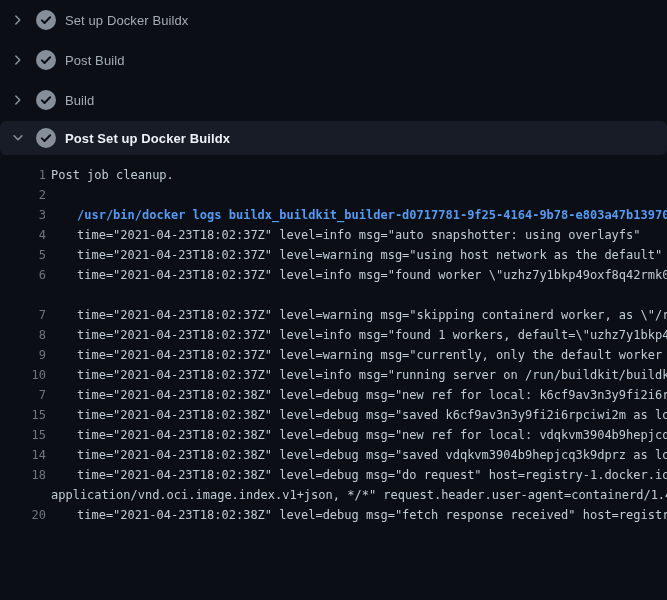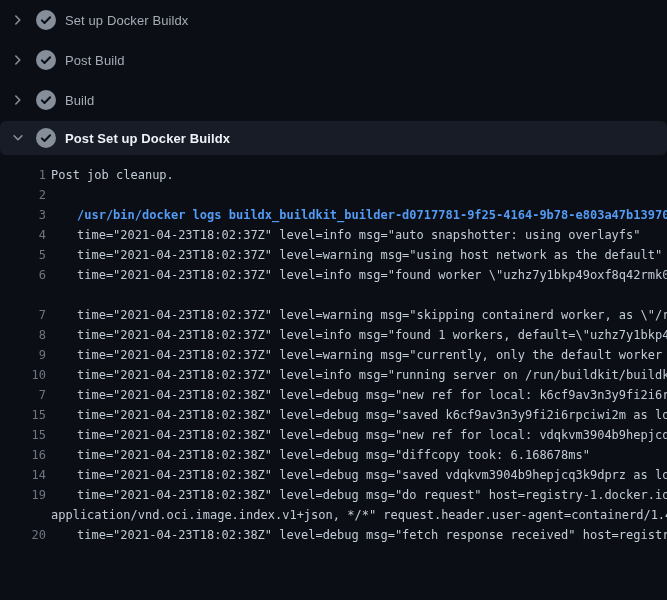--- a/index.html
+++ b/index.html
@@ -120,19 +120,18 @@
       <div class="line ind"><span class="num">5</span><span class="txt">time="2021-04-23T18:02:37Z" level=warning msg="using host network as the default"</span></div>
       <div class="line ind"><span class="num">6</span><span class="txt">time="2021-04-23T18:02:37Z" level=info msg="found worker \"uzhz7y1bkp49oxf8q42rmk0xjd\", has support for platforms: [linux/amd64</span></div>
       <div class="line"><span class="num"></span></div>
       <div class="line ind"><span class="num">7</span><span class="txt">time="2021-04-23T18:02:37Z" level=warning msg="skipping containerd worker, as \"/run/containerd/containerd.sock\" does not exist"</span></div>
       <div class="line ind"><span class="num">8</span><span class="txt">time="2021-04-23T18:02:37Z" level=info msg="found 1 workers, default=\"uzhz7y1bkp49oxf8q42rmk0xjd\""</span></div>
       <div class="line ind"><span class="num">9</span><span class="txt">time="2021-04-23T18:02:37Z" level=warning msg="currently, only the default worker can be used."</span></div>
       <div class="line ind"><span class="num">10</span><span class="txt">time="2021-04-23T18:02:37Z" level=info msg="running server on /run/buildkit/buildkitd.sock"</span></div>
       <div class="line ind"><span class="num">7</span><span class="txt">time="2021-04-23T18:02:38Z" level=debug msg="new ref for local: k6cf9av3n3y9fi2i6rpciwi2m"</span></div>
       <div class="line ind"><span class="num">15</span><span class="txt">time="2021-04-23T18:02:38Z" level=debug msg="saved k6cf9av3n3y9fi2i6rpciwi2m as local.sharedKey"</span></div>
       <div class="line ind"><span class="num">15</span><span class="txt">time="2021-04-23T18:02:38Z" level=debug msg="new ref for local: vdqkvm3904b9hepjcq3k9dprz"</span></div>
-      <div class="line ind"><span class="num">16</span><span class="txt">time="2021-04-23T18:02:38Z" level=debug msg="diffcopy took: 6.168678ms"</span></div>
       <div class="line ind"><span class="num">14</span><span class="txt">time="2021-04-23T18:02:38Z" level=debug msg="saved vdqkvm3904b9hepjcq3k9dprz as local.sharedKey"</span></div>
-      <div class="line ind"><span class="num">19</span><span class="txt">time="2021-04-23T18:02:38Z" level=debug msg="do request" host=registry-1.docker.io request.header.accept="application/vnd.docker.</span></div>
+      <div class="line ind"><span class="num">18</span><span class="txt">time="2021-04-23T18:02:38Z" level=debug msg="do request" host=registry-1.docker.io request.header.accept="application/vnd.docker.</span></div>
       <div class="line"><span class="num"></span><span class="txt">application/vnd.oci.image.index.v1+json, */*" request.header.user-agent=containerd/1.4.4</span></div>
       <div class="line ind"><span class="num">20</span><span class="txt">time="2021-04-23T18:02:38Z" level=debug msg="fetch response received" host=registry-1.docker.io</span></div>
     </div>
 </div>
 
 </body></html>

